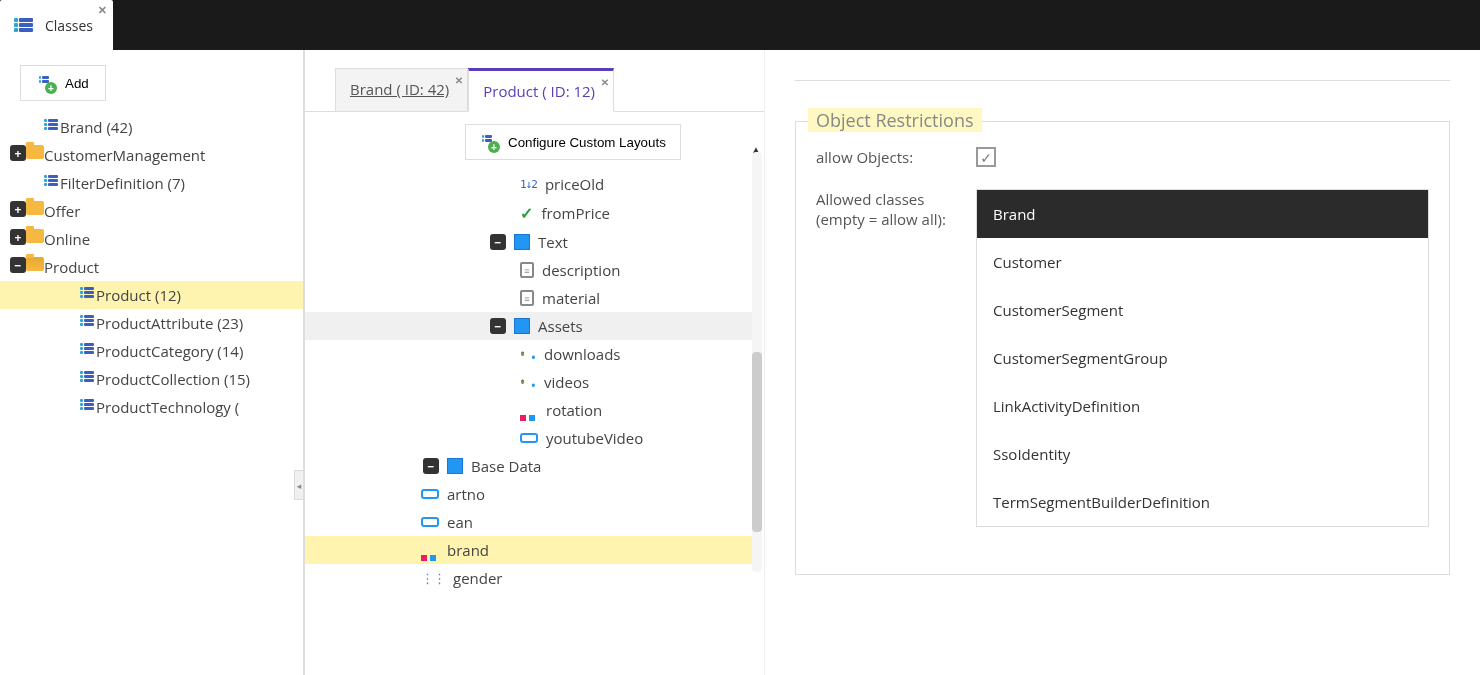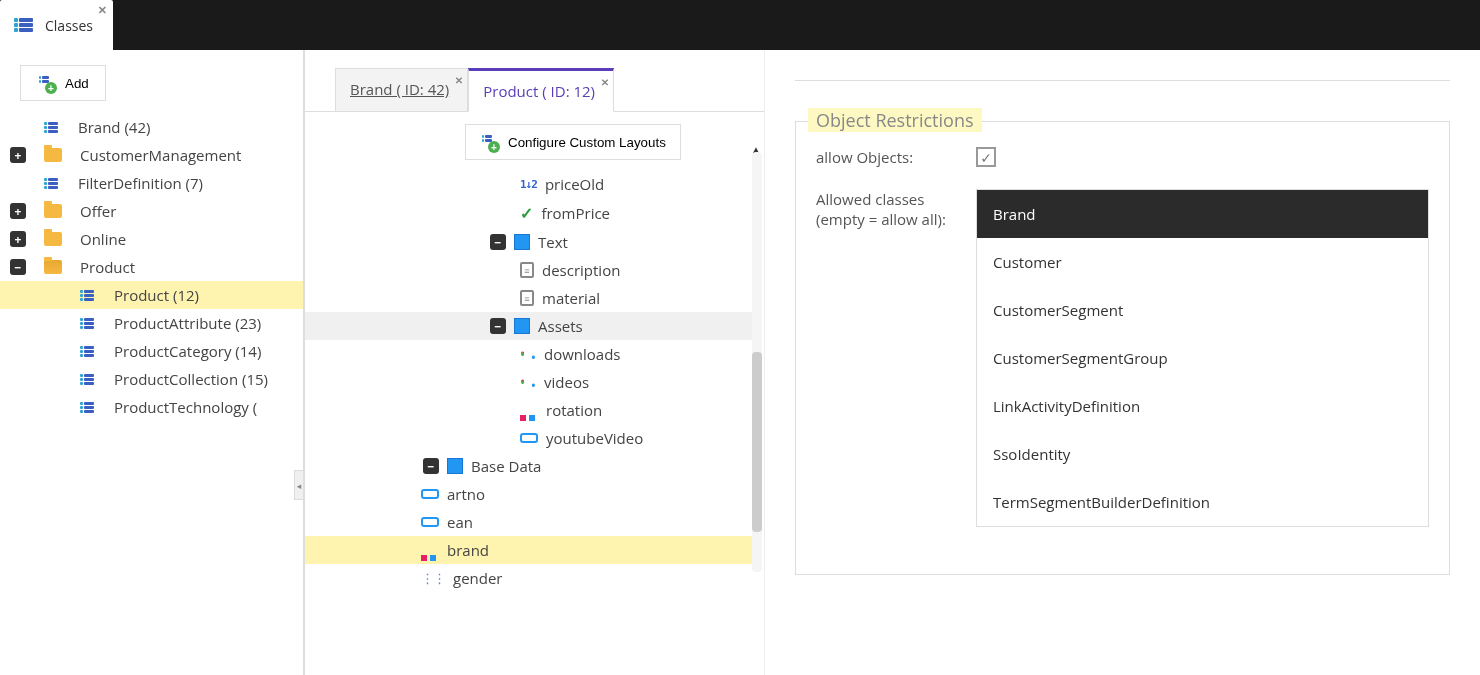--- a/index.html
+++ b/index.html
@@ -7,21 +7,21 @@
 
 .top-bar { background: #1a1a1a; height: 50px; display: flex; }
 .top-tab { background: #fff; padding: 10px 20px 10px 12px; display: flex; align-items: center; gap: 10px; position: relative; border-radius: 2px 2px 0 0; }
 .top-tab .close { position: absolute; top: 2px; right: 6px; font-size: 11px; color: #888; cursor: pointer; font-weight: bold; }
 
 .main { display: flex; height: calc(100% - 50px); }
 
 .sidebar { width: 305px; border-right: 2px solid #ddd; padding: 15px 0 0 0; position: relative; }
 .add-btn { margin: 0 0 12px 20px; border: 1px solid #ddd; padding: 8px 16px; display: inline-flex; align-items: center; gap: 10px; background: #fff; cursor: pointer; }
 
-.tree-row { display: flex; align-items: center; padding: 4px 6px 4px 10px; gap: 18px; cursor: pointer; white-space: nowrap; font-size: 15px; color: #444; }
+.tree-row { display: flex; padding: 4px 6px 4px 10px; gap: 0; cursor: pointer; white-space: nowrap; font-size: 15px; color: #444; }
 .tree-row.indent-1 { padding-left: 42px; }
 .tree-row.indent-2 { padding-left: 78px; }
 .tree-row.selected { background: #fff3b0; }
 .expander { width: 16px; height: 16px; display: inline-flex; align-items: center; justify-content: center; border-radius: 3px; font-size: 12px; font-weight: bold; }
 .expander.plus { background: #333; color: #fff; }
 .expander.minus { background: #333; color: #fff; }
 
 .center { width: 460px; border-right: 1px solid #eee; display: flex; flex-direction: column; }
 
 .tabs-row { display: flex; padding: 18px 0 0 30px; border-bottom: 1px solid #ddd; }
@@ -68,21 +68,21 @@
 .icon-classes.small .dot { width: 3px; height: 3px; }
 
 .icon-add-plus { display:inline-block; position:relative; width:18px; height:18px; }
 .icon-add-plus .base { width:14px; height:14px; display:inline-flex; gap:1px; flex-direction:column; position:absolute; top:0; left:0;}
 .icon-add-plus .plus { position:absolute; right:-2px; bottom:-2px; width:12px; height:12px; border-radius:50%; background:#4caf50; display:flex;align-items:center;justify-content:center;color:#fff;font-size:10px;font-weight:bold;}
 
 .icon-folder { width: 18px; height: 14px; background: #f5b942; border-radius: 2px; display: inline-block; position: relative; }
 .icon-folder::before { content: ""; position: absolute; top: -3px; left: 0; width: 8px; height: 4px; background: #f5b942; border-radius: 1px 1px 0 0; }
 .icon-folder.open { background: linear-gradient(#e8a830, #f5b942); }
 
-.icon-num { font-size: 11px; color: #3366cc; font-family: monospace; letter-spacing: -1px; font-weight: bold; }
+.icon-num { font-size: 11px; color: #3366cc; font-family: monospace; letter-spacing: -1px; }
 .icon-check { color: #2a9d3e; font-size: 16px; font-weight: bold; }
 .icon-panel { width: 16px; height: 16px; background: #2196f3; border: 1px solid #1976d2; display: inline-block; }
 .icon-doc { width: 14px; height: 16px; border: 2px solid #888; display: inline-flex; align-items: center; justify-content: center; font-size: 9px; color: #888; border-radius: 2px; }
 .icon-share { width: 16px; height: 16px; display: inline-block; position: relative; }
 .icon-share::before { content: "•"; color: #e91e63; position: absolute; left: 0; top: -2px; font-size: 14px; }
 .icon-share::after { content: "•"; color: #2196f3; position: absolute; right: 0; top: 2px; font-size: 14px; }
 .icon-share .d3 { position: absolute; left: 0; bottom: -2px; color: #4caf50; font-size: 14px; }
 .icon-rel { width: 18px; height: 10px; display: inline-block; }
 .icon-rel::before { content: ""; display: inline-block; width: 6px; height: 6px; background: #e91e63; }
 .icon-rel::after { content: ""; display: inline-block; width: 6px; height: 6px; background: #2196f3; margin-left: 3px; }

